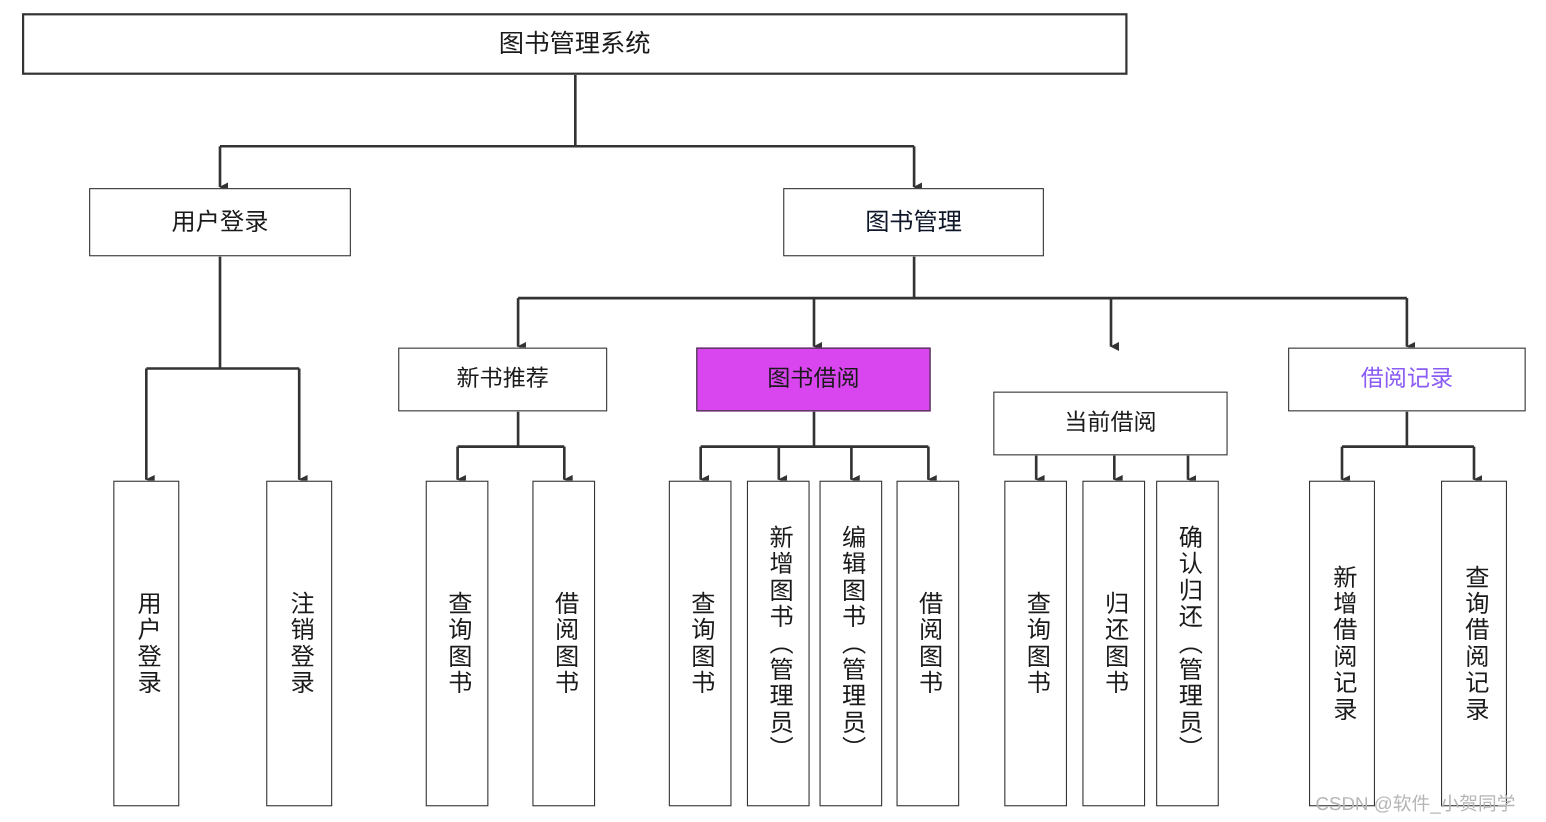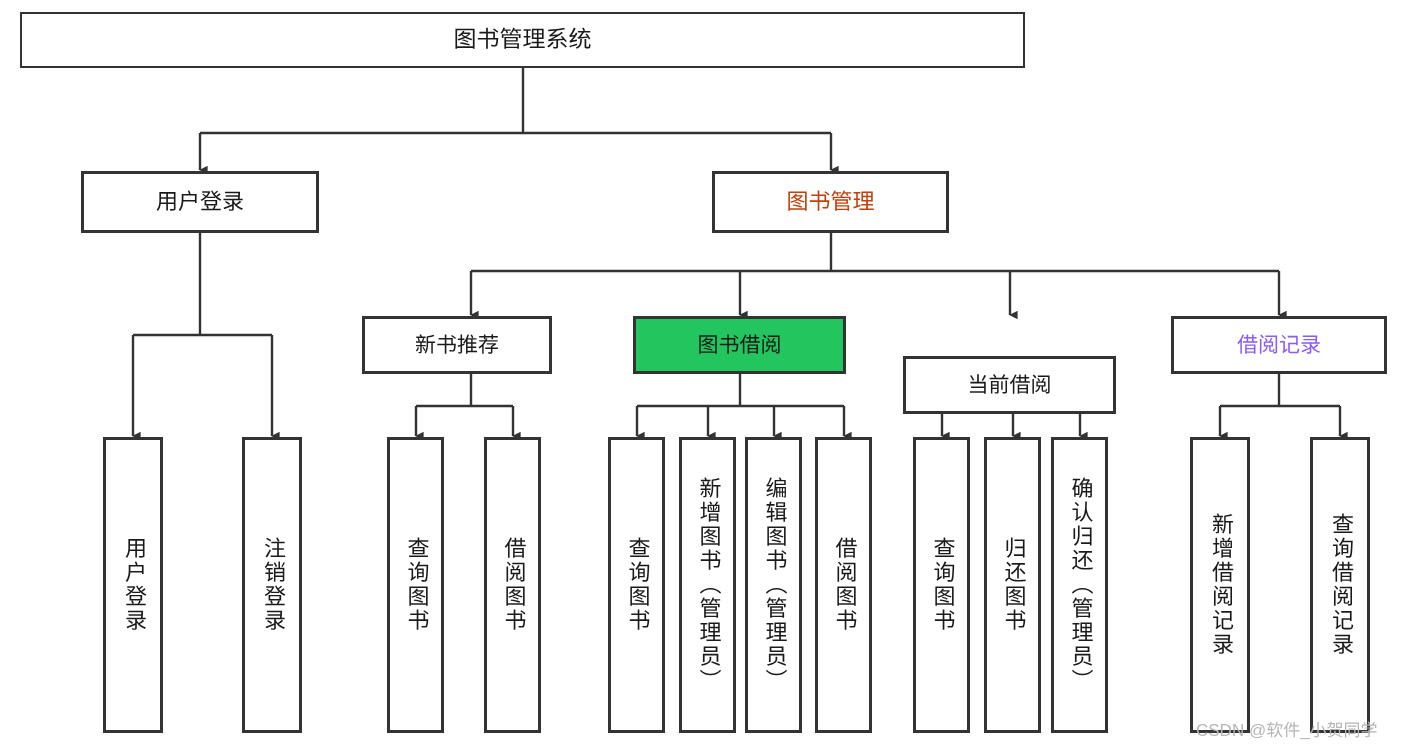--- a/index.html
+++ b/index.html
@@ -23,21 +23,21 @@
     left: 0;
     top: 0;
     width: 1405px;
     height: 747px;
     pointer-events: none;
   }
   .node {
     position: absolute;
     box-sizing: border-box;
     background: #ffffff;
-    border: 3px solid #a21caf;
+    border: 1px solid #a21caf;
     display: flex;
     align-items: center;
     justify-content: center;
     color: #1a1a1a;
   }
   .node .label {
     display: block;
     text-align: left;
     line-height: 1.18;
     white-space: pre;
@@ -125,27 +125,27 @@
       </g>
   </svg>
 
   <div id="node-layer">
       <div class="node level-0" style="left: 20px; top: 12px; width: 1005px; height: 56px; border-color: rgb(51, 51, 51); background: rgb(255, 255, 255); color: rgb(26, 26, 26);">
         <span class="label">图书管理系统</span>
       </div>
       <div class="node level-1" style="left: 81px; top: 171px; width: 238px; height: 62px; border-color: rgb(51, 51, 51); background: rgb(255, 255, 255); color: rgb(26, 26, 26);">
         <span class="label">用户登录</span>
       </div>
-      <div class="node level-1" style="left: 712px; top: 171px; width: 237px; height: 62px; border-color: rgb(51, 51, 51); background: rgb(255, 255, 255); color: #c2410c;">
+      <div class="node level-1" style="left: 712px; top: 171px; width: 237px; height: 62px; border-color: rgb(51, 51, 51); background: rgb(255, 255, 255); color: #0f172a;">
         <span class="label">图书管理</span>
       </div>
       <div class="node level-2" style="left: 362px; top: 316px; width: 190px; height: 58px; border-color: rgb(51, 51, 51); background: rgb(255, 255, 255); color: rgb(26, 26, 26);">
         <span class="label">新书推荐</span>
       </div>
-      <div class="node level-2" style="left: 633px; top: 316px; width: 213px; height: 58px; border-color: rgb(51, 51, 51); background: #22c55e; color: rgb(26, 26, 26);">
+      <div class="node level-2" style="left: 633px; top: 316px; width: 213px; height: 58px; border-color: rgb(51, 51, 51); background: #d946ef; color: rgb(26, 26, 26);">
         <span class="label">图书借阅</span>
       </div>
       <div class="node level-2" style="left: 903px; top: 316px; width: 213px; height: 58px; border-color: rgb(51, 51, 51); background: rgb(255, 255, 255); color: rgb(26, 26, 26); margin-top: 40px;">
         <span class="label">当前借阅</span>
       </div>
       <div class="node level-2" style="left: 1171px; top: 316px; width: 216px; height: 58px; border-color: rgb(51, 51, 51); background: rgb(255, 255, 255); color: #8b5cf6;">
         <span class="label">借阅记录</span>
       </div>
       <div class="node level-3" style="left: 103px; top: 437px; width: 60px; height: 296px; border-color: rgb(51, 51, 51); background: rgb(255, 255, 255); color: rgb(26, 26, 26);">
         <span class="label">用户登录</span>

